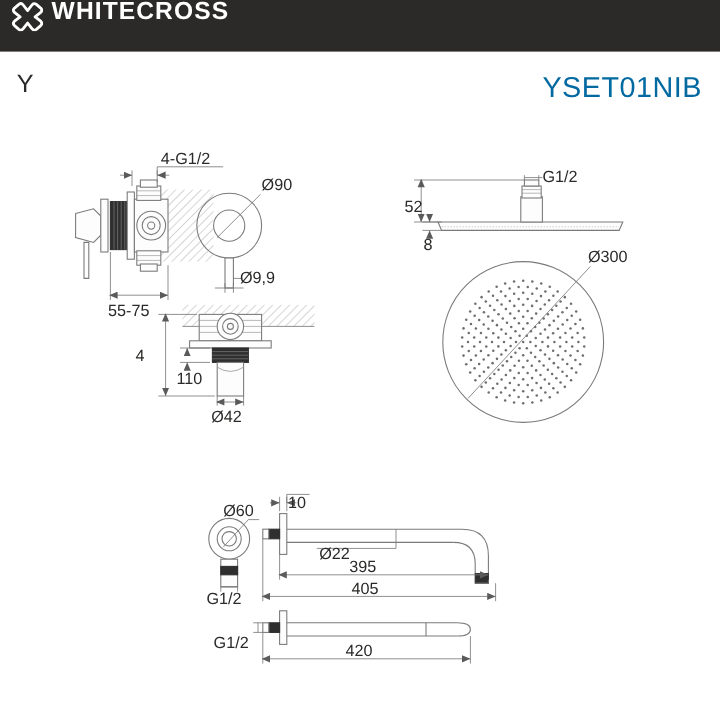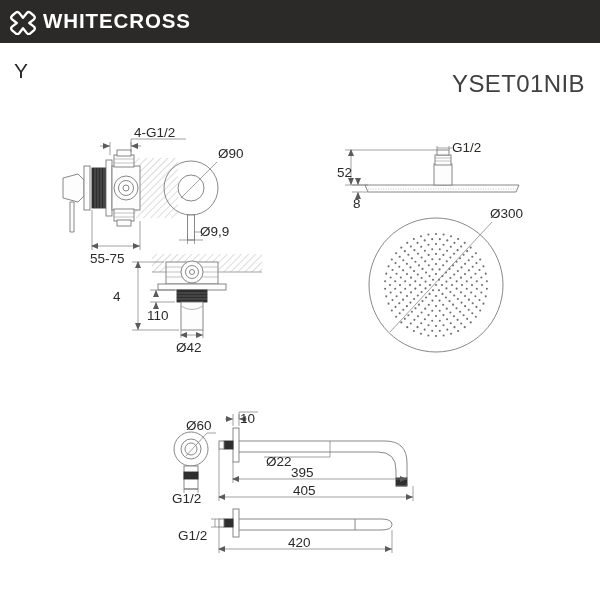--- a/index.html
+++ b/index.html
@@ -16,21 +16,20 @@
     background: #ffffff;
   }
 
   
   .header-bar {
     position: absolute;
     left: 0; top: 0;
     width: 600px; height: 43px;
     background: #2b2a29;
     display: flex;
-    align-items: center;
     padding-left: 10px;
   }
   .logo-mark {
     width: 26px; height: 26px;
     flex: 0 0 auto;
     margin-right: 7px;
   }
   .brand-name {
     color: #ffffff;
     font-size: 20.5px;
@@ -42,23 +41,23 @@
   
   .series-label {
     position: absolute;
     left: 14px; top: 60px;
     font-size: 21px;
     color: #2b2a29;
     line-height: 1;
   }
   .model-code {
     position: absolute;
-    right: 15px; top: 72px;
+    right: 15px; top: 62px;
     font-size: 24px;
-    color: #404040;
+    color: #0369a1;
     letter-spacing: 0.4px;
     line-height: 1;
   }
 
   
   .drawing {
     position: absolute;
     left: 0; top: 0;
     width: 600px; height: 600px;
   }

